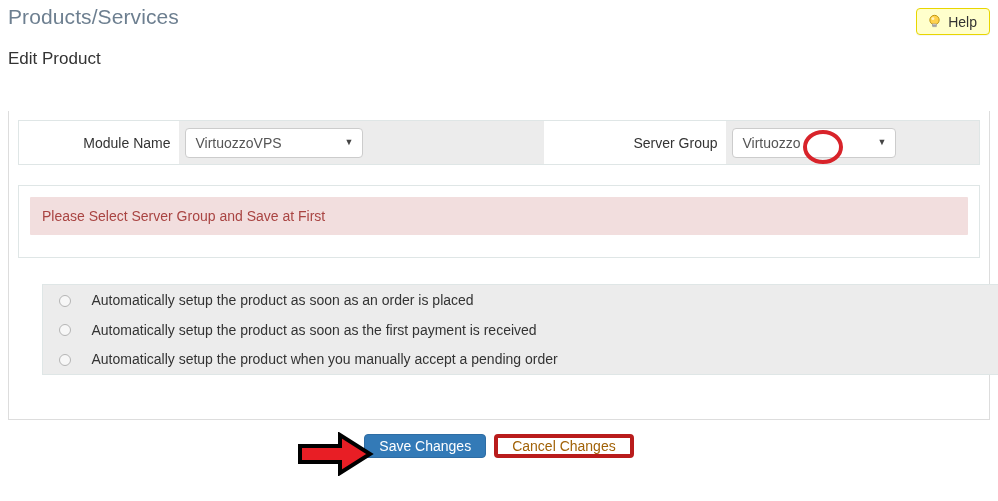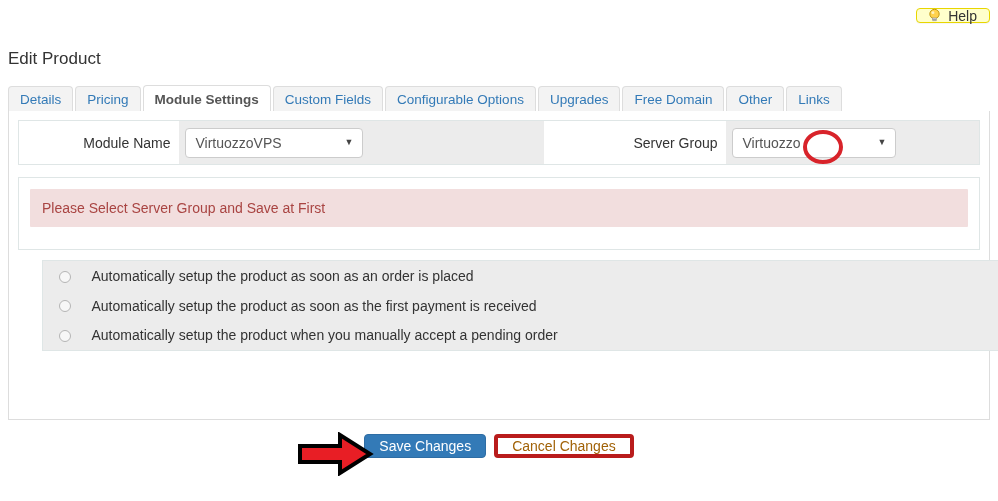--- a/index.html
+++ b/index.html
@@ -24,21 +24,21 @@
     top: 5px;
     font-size: 21px;
     font-weight: 400;
     color: #6d7f90;
     letter-spacing: 0.1px;
   }
   .help-btn {
     position: absolute;
     right: 8px;
     top: 8px;
-    height: 15px;
+    height: 27px;
     padding: 0 12px 0 10px;
     background: #ffffcc;
     border: 1px solid #e8d600;
     border-radius: 4px;
     display: flex;
     align-items: center;
     gap: 6px;
     font-size: 14px;
     color: #333333;
     cursor: pointer;
@@ -107,21 +107,21 @@
     border-top: none;
     padding: 9px;
   }
 
   
   .mod-table {
     width: 100%;
     border: 1px solid #dfe6e6;
     border-collapse: collapse;
     background: #6d28d9;
-    margin-bottom: 12px;
+    margin-bottom: 20px;
   }
   .mod-table td {
     padding: 0;
     vertical-align: middle;
     height: 44px;
     border: none;
   }
   .lbl-cell {
     text-align: right;
     padding-right: 8px !important;
@@ -158,21 +158,21 @@
     color: #444444;
     line-height: 1;
     margin-left: 8px;
   }
 
   
   .alert-wrap {
     border: 1px solid #dfe6e6;
     background: #ffffff;
     padding: 11px 11px 22px 11px;
-    margin-bottom: 10px;
+    margin-bottom: 26px;
   }
   .alert {
     background: #f2dede;
     color: #a94442;
     font-size: 14px;
     padding: 11px 12px;
     border-radius: 1px;
   }
 
   
@@ -275,46 +275,36 @@
     width: 44px;
     height: 36px;
     pointer-events: none;
   }
 </style>
 </head>
 <body>
 
 <div class="page">
 
+  <div class="page-title">Products/Services</div>
 
   <div class="help-btn">
     <span>
       <svg class="bulb" viewBox="0 0 16 16">
         <ellipse cx="8" cy="6.4" rx="5" ry="5" fill="#ffd24d" stroke="#b58a00" stroke-width="0.9"></ellipse>
         <ellipse cx="6.3" cy="5" rx="1.6" ry="1.5" fill="#fff3c0"></ellipse>
         <rect x="5.6" y="10.6" width="4.8" height="1.5" fill="#cfcfcf" stroke="#8a8a8a" stroke-width="0.5"></rect>
         <rect x="6.2" y="12.2" width="3.6" height="1.5" fill="#bdbdbd" stroke="#8a8a8a" stroke-width="0.5"></rect>
       </svg>
     </span>
     <span>Help</span>
   </div>
 
   <div class="sub-title">Edit Product</div>
 
-  <div class="tabs">
-    <div class="tab">Details</div>
-    <div class="tab">Pricing</div>
-    <div class="tab active">Module Settings</div>
-    <div class="tab">Custom Fields</div>
-    <div class="tab">Configurable Options</div>
-    <div class="tab">Upgrades</div>
-    <div class="tab">Free Domain</div>
-    <div class="tab">Other</div>
-    <div class="tab">Links</div>
-  </div>
 
   <div class="panel">
 
     <table class="mod-table">
       <tbody>
           <tr>
         <td class="lbl-cell">Module Name</td>
         <td class="fld-cell w-left">
           <div class="sel sel-module">
             <span>VirtuozzoVPS</span>

